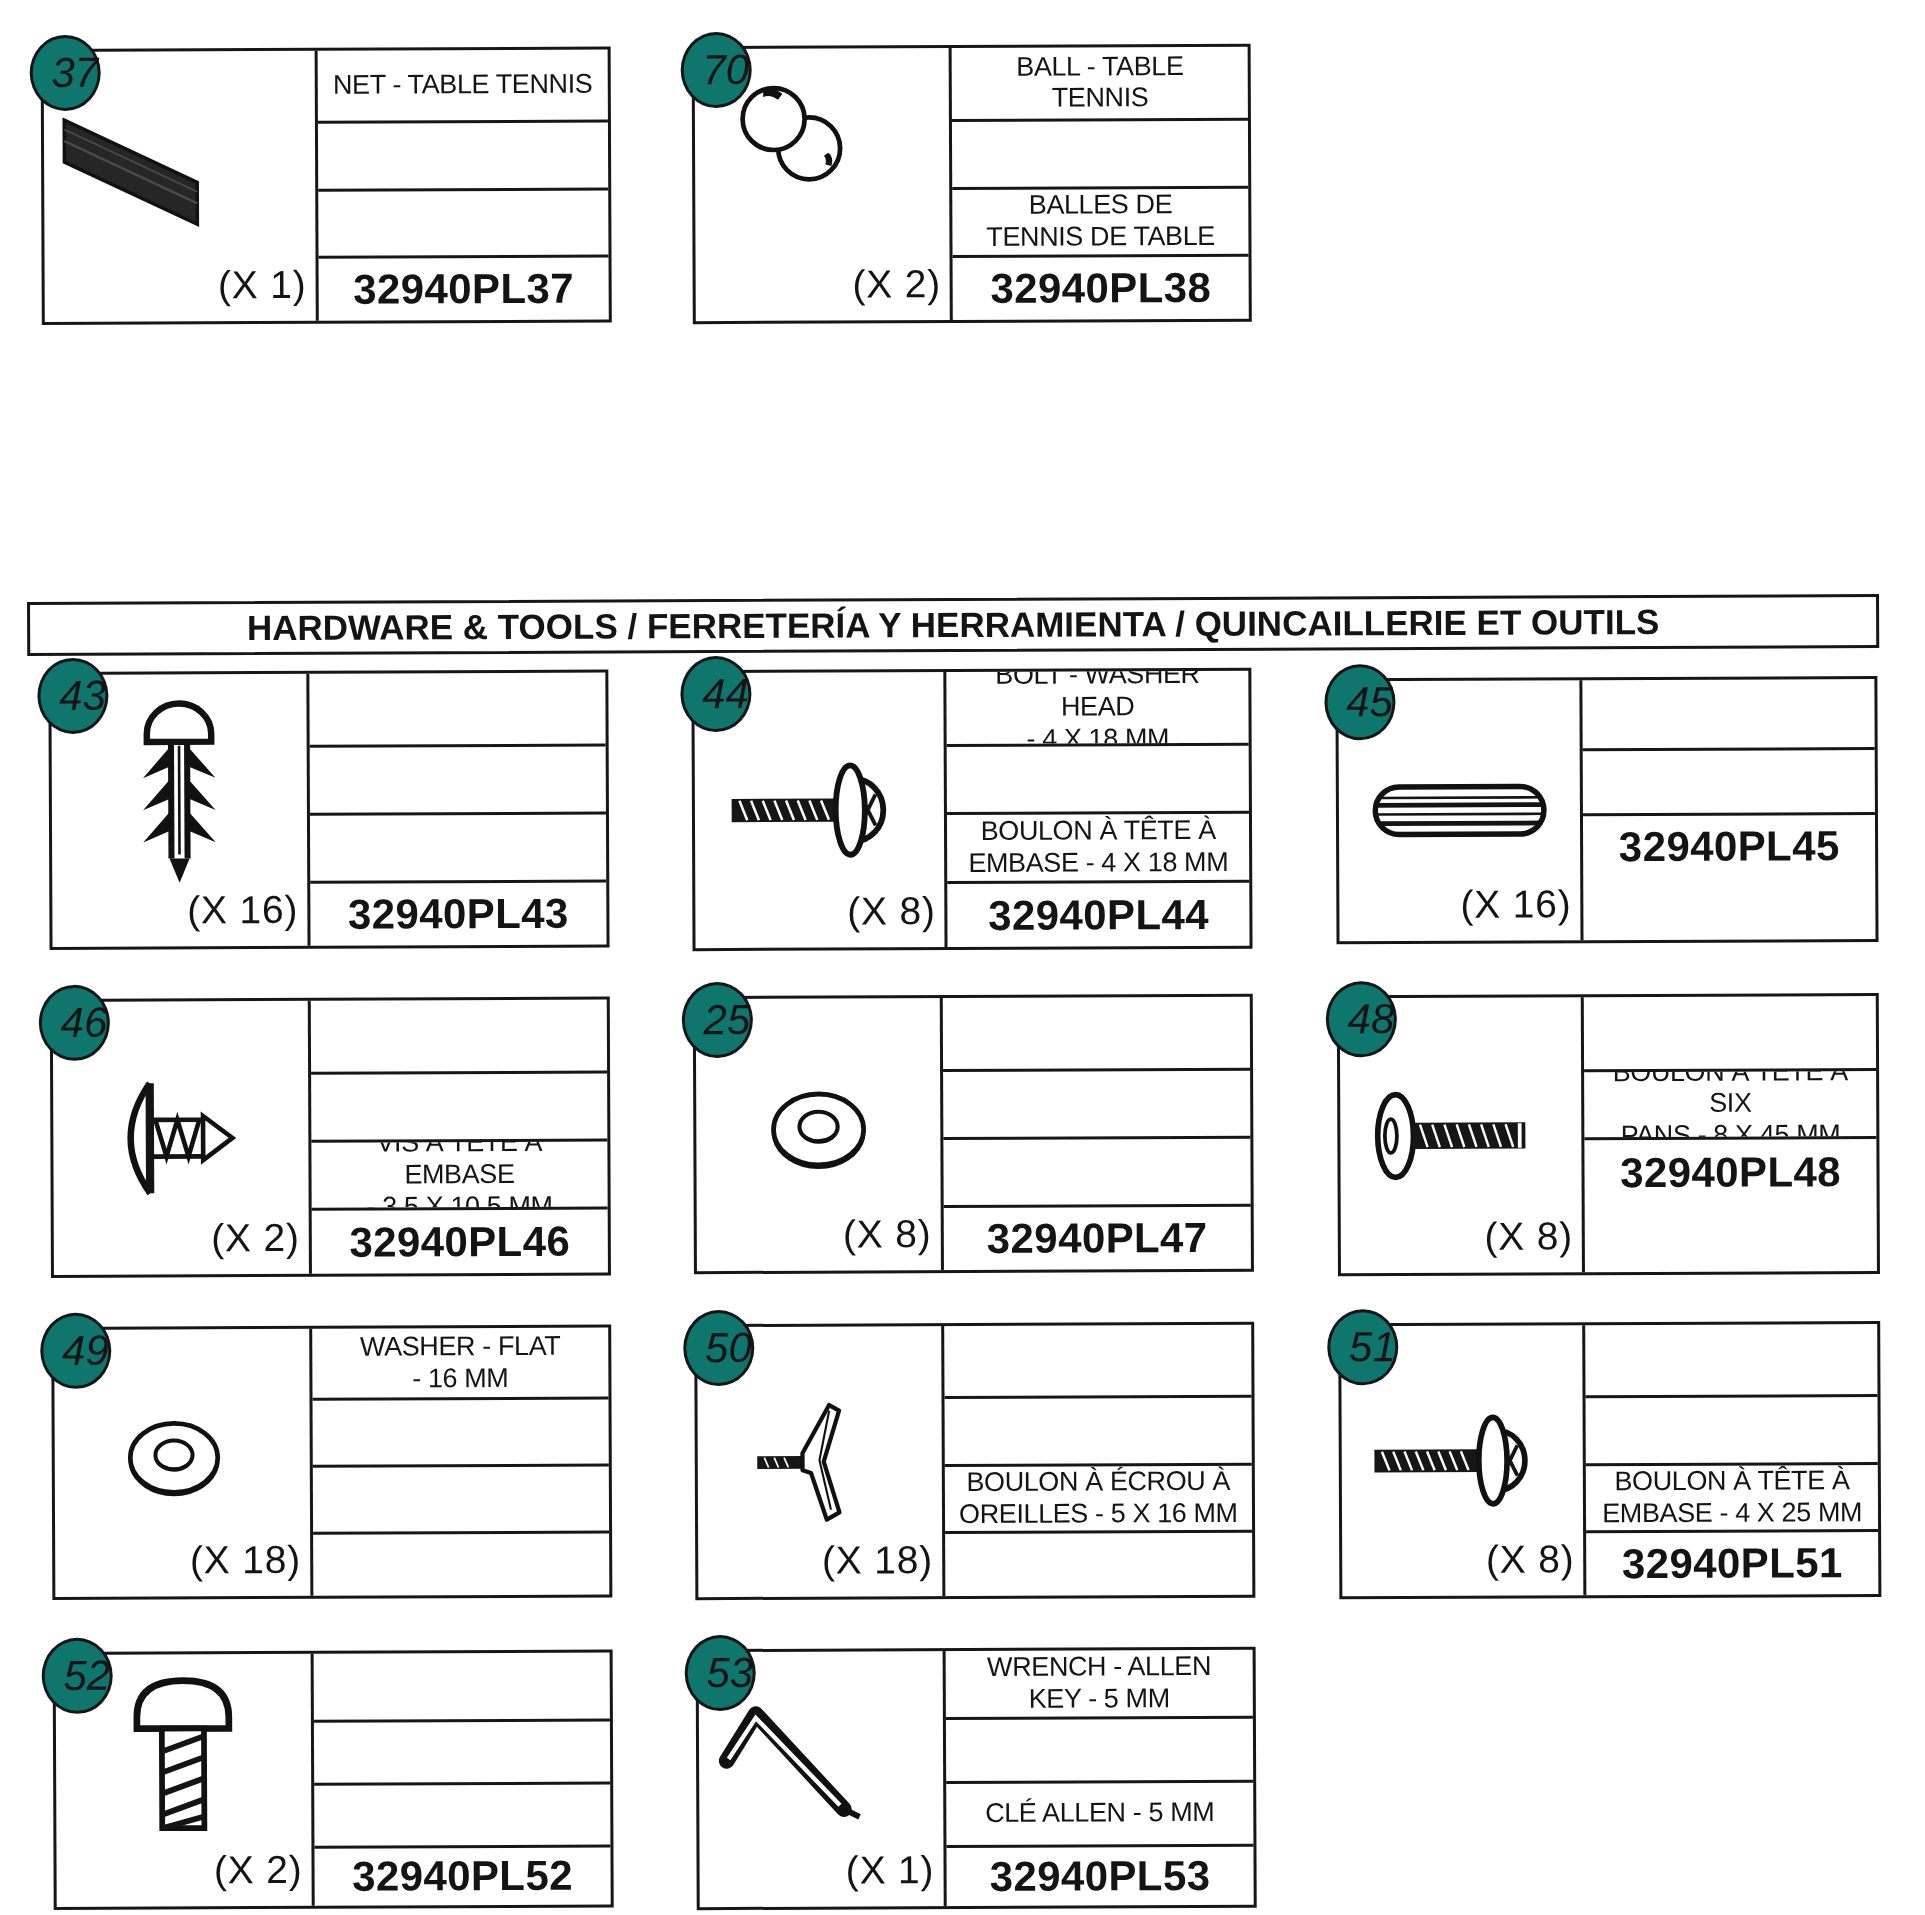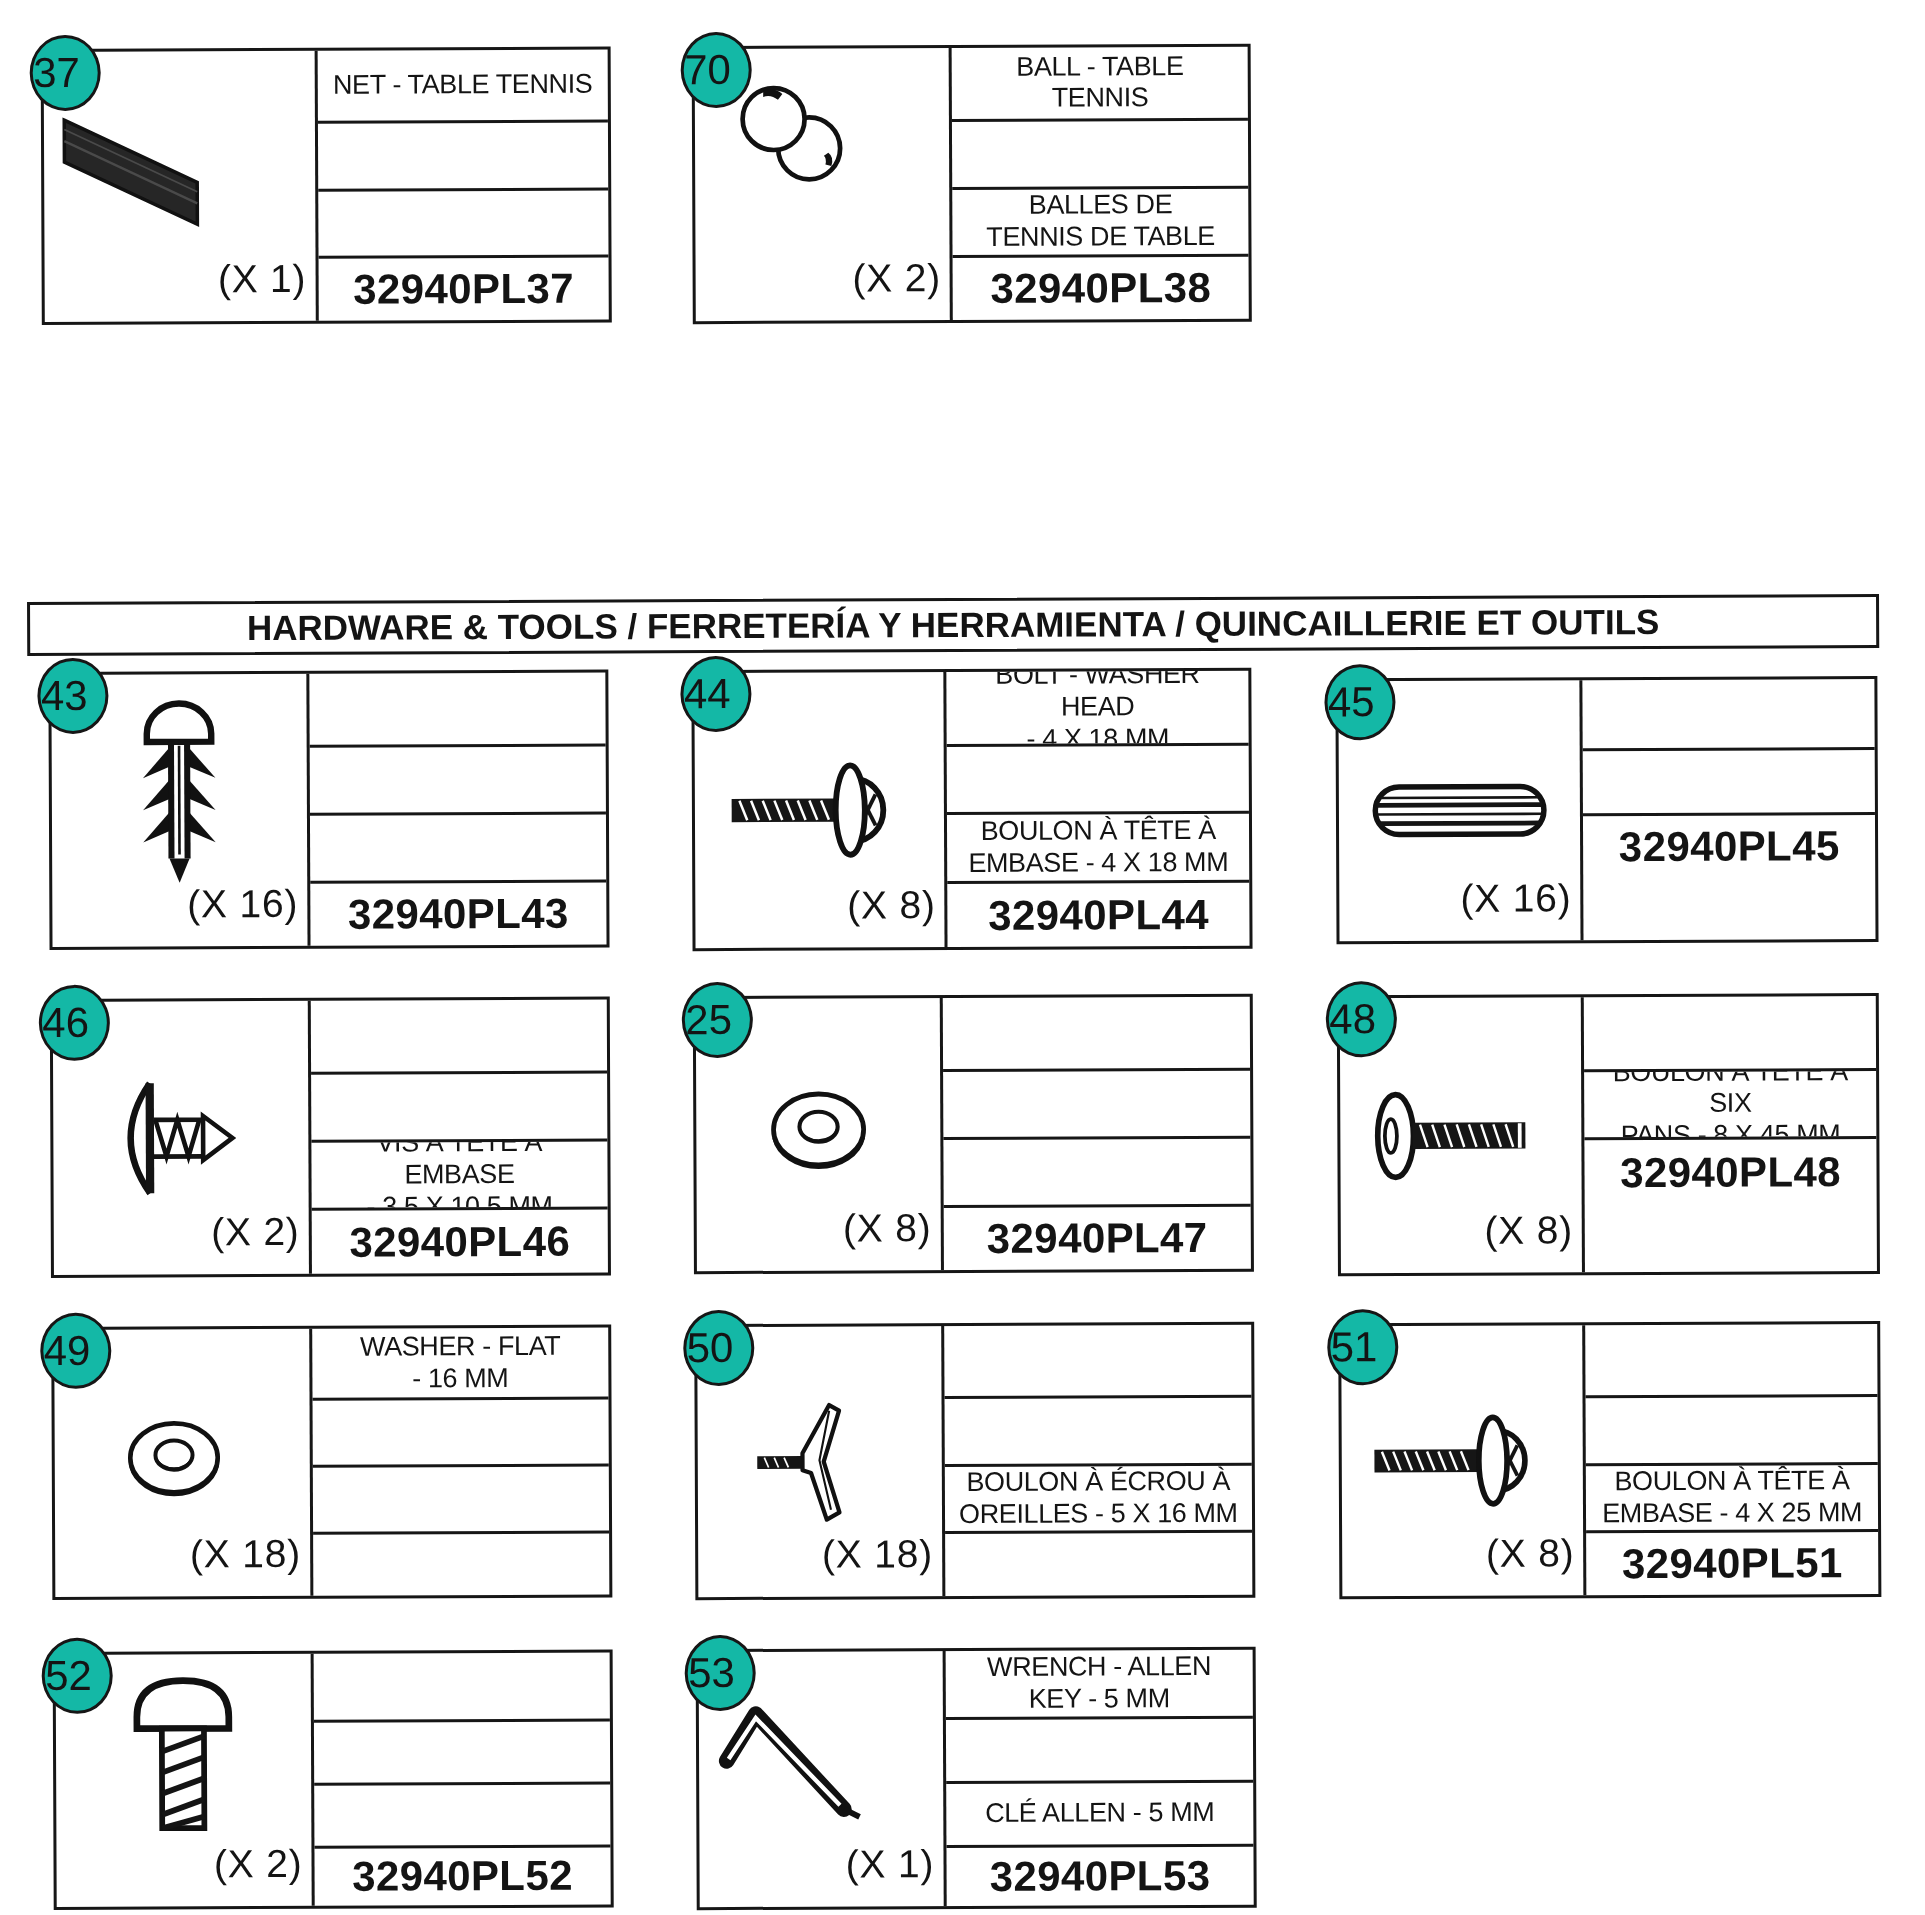--- a/index.html
+++ b/index.html
@@ -22,40 +22,41 @@
     position: absolute;
     background: #fff;
     border: 3px solid #161616;
     display: flex;
     box-sizing: border-box;
   }
   .badge {
     position: absolute;
     left: -13.6px; top: -16.6px;
     width: 71px; height: 76px;
-    background: #14b8a6;
+    background: #0f766e;
     border: 3.8px solid #161616;
     border-radius: 50%;
-    display: flex; align-items: center; justify-content: flex-start;
+    display: flex; align-items: center; justify-content: flex-end;
     font-size: 42px;
     z-index: 3;
     box-sizing: border-box;
+    font-style: italic;
   }
   .illus {
     position: relative;
     width: var(--div, 46%);
     display: flex;
     align-items: center;
     justify-content: center;
     box-sizing: border-box;
   }
   .illus svg { display: block; }
   .qty {
     position: absolute;
-    right: 9px; bottom: 20px;
+    right: 9px; bottom: 14px;
     font-size: 39px;
     letter-spacing: 0.8px;
     white-space: nowrap;
   }
   .info {
     flex: 1;
     border-left: 3px solid #161616;
     display: grid;
     grid-template-rows: 26fr 25fr 25fr 24fr;
     box-sizing: border-box;

